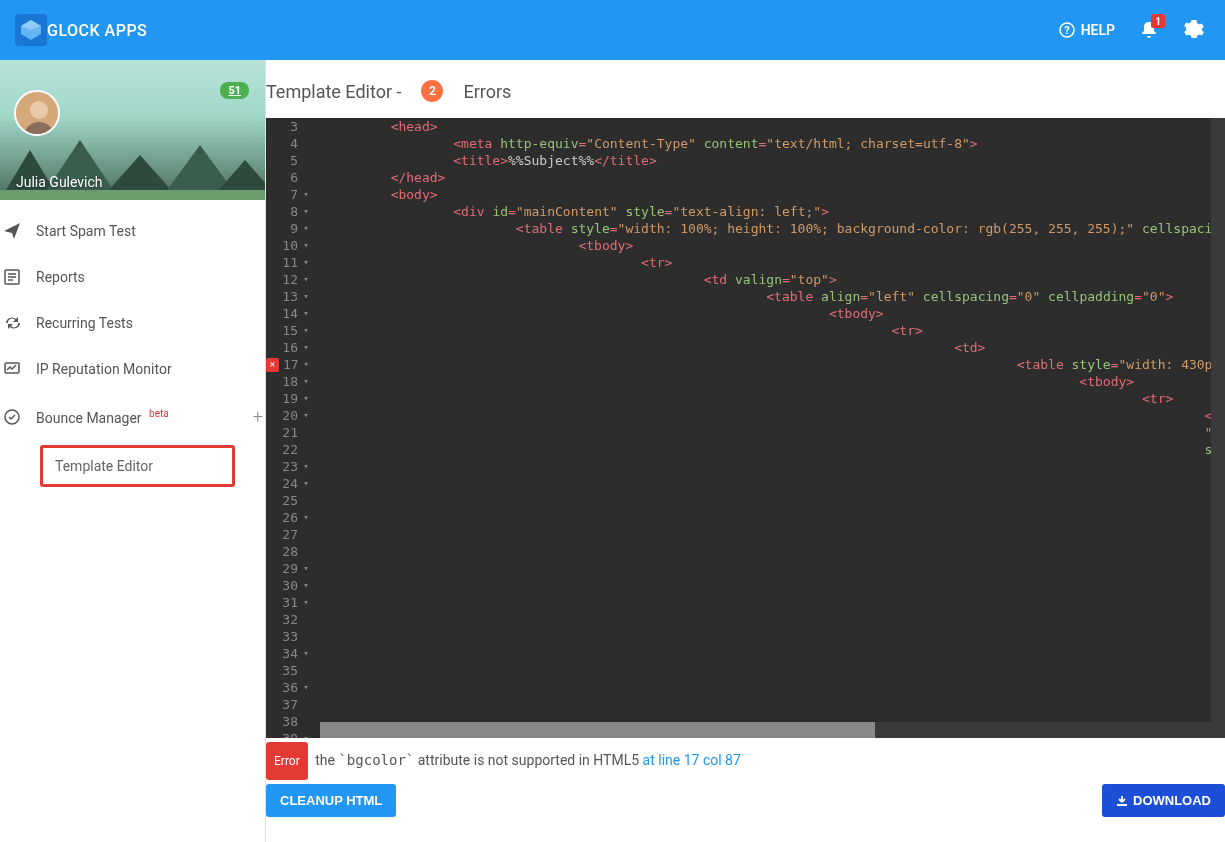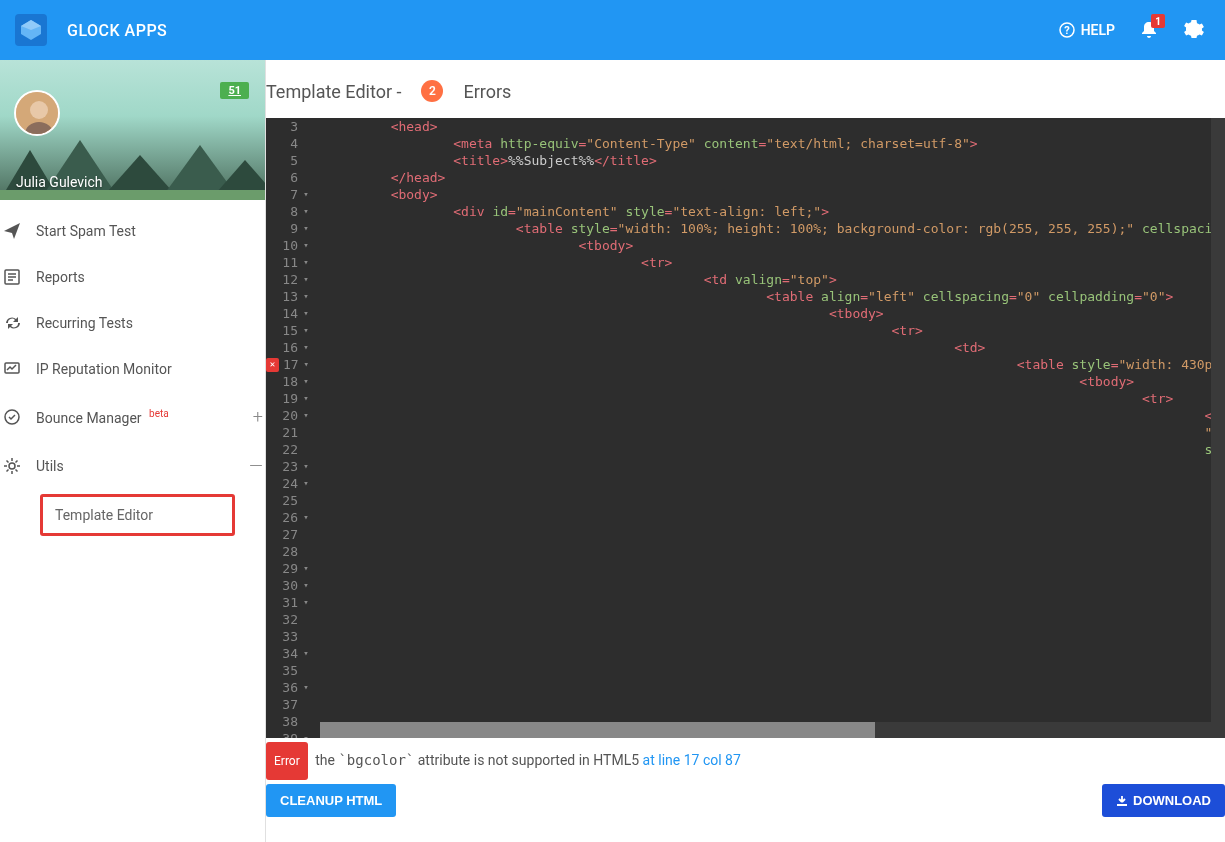--- a/index.html
+++ b/index.html
@@ -1,37 +1,37 @@
 <!DOCTYPE html>
 <html><head>
 <meta charset="utf-8">
 <style>
 * { margin: 0; padding: 0; box-sizing: border-box; }
 body { font-family: -apple-system, BlinkMacSystemFont, "Segoe UI", Roboto, Arial, sans-serif; font-size: 14px; color: #333; background: #fff; width: 1225px; height: 842px; overflow: hidden; }
 
 
 .top-header { height: 60px; background: #2196f3; display: flex; align-items: center; padding: 0 20px 0 15px; color: #fff; }
-.logo-area { display: flex; align-items: center; gap: 20px; }
+.logo-area { display: flex; align-items: center; gap: 0; }
 .logo-icon { width: 32px; height: 32px; background: #1976d2; border-radius: 4px; position: relative; transform: rotate(0deg); display:flex; align-items:center; justify-content:center; }
 .logo-title { font-size: 16px; font-weight: 500; letter-spacing: 0.5px; }
 .header-right { margin-left: auto; display: flex; align-items: center; gap: 24px; }
 .help-link { display: flex; align-items: center; gap: 6px; font-weight: 600; font-size: 14px; cursor: pointer; }
 .bell-wrap { position: relative; cursor: pointer; }
 .bell-badge { position: absolute; top: -6px; right: -6px; background: #e53935; color: #fff; font-size: 10px; font-weight: 700; width: 14px; height: 14px; border-radius: 2px; display: flex; align-items: center; justify-content: center; }
 .gear-icon { cursor: pointer; }
 
 
 .main-layout { display: flex; height: calc(842px - 60px); }
 
 
 .sidebar { width: 266px; background: #fff; border-right: 1px solid #e0e0e0; display: flex; flex-direction: column; }
 .profile-panel { height: 140px; position: relative; background: linear-gradient(to bottom, #b8e3d8 0%, #a0d8c8 40%, #4a6b5a 100%); overflow: hidden; }
 .mountains { position: absolute; bottom: 0; left: 0; right: 0; height: 80px; }
 .avatar { position: absolute; top: 30px; left: 14px; width: 46px; height: 46px; border-radius: 50%; background: #e8c8a8; border: 2px solid #fff; overflow:hidden; }
-.profile-badge { position: absolute; top: 22px; right: 16px; background: #4caf50; color: #fff; font-size: 11px; font-weight: 700; padding: 2px 8px; border-radius: 2px; text-decoration: underline; }
+.profile-badge { position: absolute; top: 22px; right: 16px; background: #4caf50; color: #fff; font-size: 11px; font-weight: 700; padding: 2px 8px; border-radius: 8px; text-decoration: underline; }
 .profile-name { position: absolute; bottom: 10px; left: 16px; color: #fff; font-size: 14px; text-shadow: 0 1px 2px rgba(0,0,0,0.4); }
 
 .nav-list { padding: 8px 0; }
 .nav-item { display: flex; align-items: center; padding: 14px 2px; cursor: pointer; color: #555; font-size: 14px; position: relative; }
 .nav-item .nav-icon { width: 20px; margin-right: 14px; color: #555; display:flex; align-items:center; justify-content:center;}
 .nav-label { flex: 1; }
 .beta-tag { color: #e53935; font-size: 10px; margin-left: 4px; vertical-align: super; }
 .nav-expand { color: #888; font-size: 18px; font-weight: 300; }
 .highlight-box { border: 3px solid #e53935; margin: 4px 30px 4px 40px; padding: 10px 12px; border-radius: 3px; color: #666; font-size: 14px; cursor: pointer; }
 
@@ -174,30 +174,20 @@
       <div class="nav-item">
         <span class="nav-icon">
             <svg width="18" height="18" viewBox="0 0 18 18">
               <circle cx="9" cy="9" r="7" fill="none" stroke="#555" stroke-width="1.5"></circle>
               <path d="M6 9l2 2 4-4" fill="none" stroke="#555" stroke-width="1.5"></path>
             </svg>
           </span>
         <span class="nav-label"><span>Bounce Manager</span> <span class="beta-tag">beta</span></span>
         <span class="nav-expand">+</span>
       </div>
-      <div class="nav-item">
-        <span class="nav-icon">
-            <svg width="18" height="18" viewBox="0 0 18 18">
-              <circle cx="9" cy="9" r="3" fill="none" stroke="#555" stroke-width="1.5"></circle>
-              <path d="M9 1v3M9 14v3M1 9h3M14 9h3M3.5 3.5l2 2M12.5 12.5l2 2M3.5 14.5l2-2M12.5 5.5l2-2" stroke="#555" stroke-width="1.5"></path>
-            </svg>
-          </span>
-        <span class="nav-label">Utils</span>
-        <span class="nav-expand">—</span>
-      </div>
       <div class="highlight-box">Template Editor</div>
     </div>
   </div>
 
   <div class="content">
     <div class="content-header">
       <span>Template Editor - </span>
       <span class="error-count-badge">2</span>
       <span>Errors</span>
     </div>

